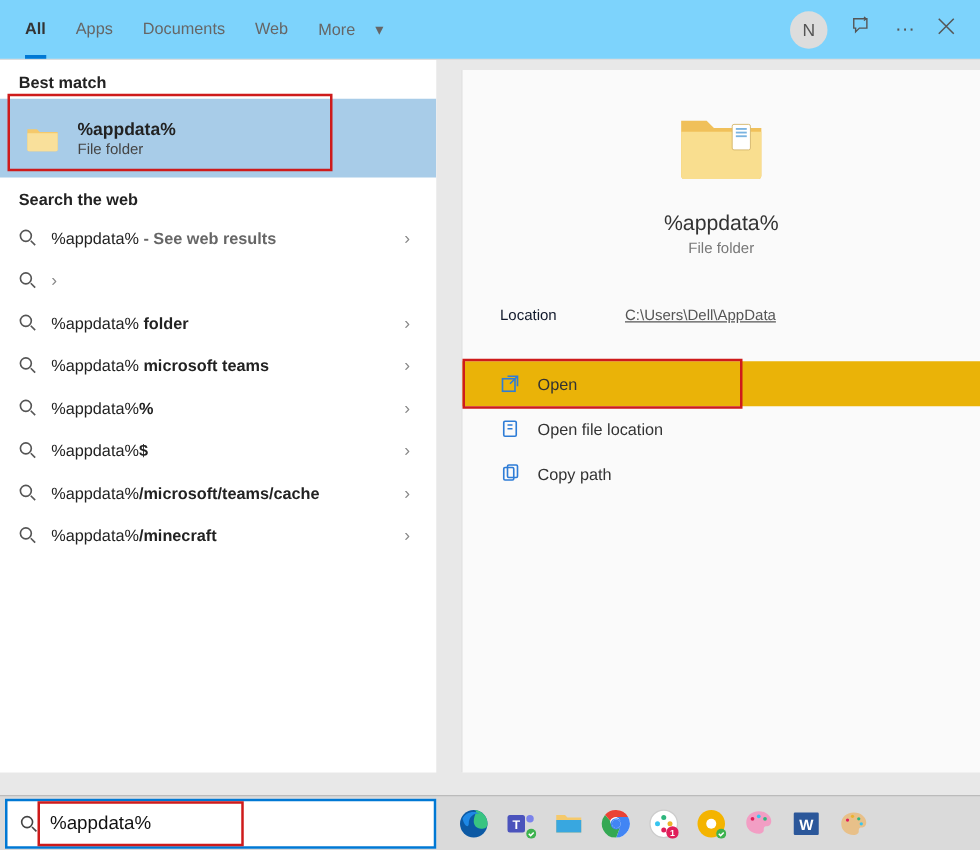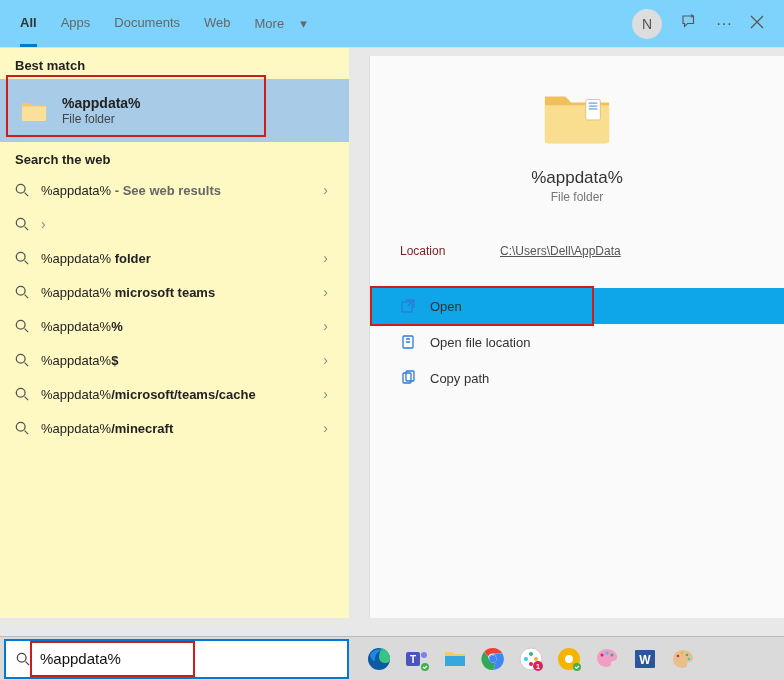--- a/index.html
+++ b/index.html
@@ -6,43 +6,43 @@
 body { width: 784px; height: 680px; background: #e8e8e8; position: relative; overflow: hidden; }
 .top-bar { height: 48px; background: #7dd3fc; display: flex; align-items: center; padding: 0 20px; border-bottom: 1px solid #ddd; }
 .tabs { display: flex; gap: 24px; flex: 1; }
 .tab { color: #666; font-size: 13px; padding: 14px 0; cursor: pointer; }
 .tab.active { color: #333; font-weight: 600; border-bottom: 3px solid #0078d4; }
 .tab-more { display: flex; align-items: center; gap: 16px; }
 .top-controls { display: flex; align-items: center; gap: 18px; }
 .avatar { width: 30px; height: 30px; border-radius: 50%; background: #ddd; display: flex; align-items: center; justify-content: center; font-size: 14px; color: #555; }
 .icon-btn { color: #555; font-size: 16px; cursor: pointer; }
 .main { display: flex; height: 570px; position: relative; }
-.left-panel { width: 349px; background: #fef9c3; overflow-y: auto; }
+.left-panel { width: 349px; background: #ffffff; overflow-y: auto; }
 .right-panel { flex: 1; background: #fafafa; padding-top: 30px; border-left: 1px solid #ddd; margin-left: 20px; margin-top: 8px; }
 .section-header { font-size: 13px; font-weight: 600; padding: 10px 15px 6px; color: #222; }
 .best-match-item { display: flex; align-items: center; padding: 16px 20px; background: #a8cce8; gap: 14px; position: relative; }
 .folder-icon-sm { width: 28px; height: 22px; }
 .bm-text { flex: 1; }
 .bm-title { font-weight: 600; font-size: 14px; color: #222; }
 .bm-sub { font-size: 12px; color: #444; margin-top: 1px; }
 .suggestion { display: flex; align-items: center; padding: 9px 15px; gap: 12px; font-size: 13px; cursor: pointer; }
 .search-ico { width: 14px; height: 14px; flex-shrink: 0; }
 .sugg-text { flex: 1; color: #222; }
 .sugg-text .light { font-weight: 700; color: #666; }
 .sugg-text b { font-weight: 600; }
 .chevron { color: #888; font-size: 14px; margin-right: 6px; }
 .preview-center { text-align: center; }
 .folder-icon-lg { width: 70px; height: 62px; margin: 0 auto 16px; }
 .preview-title { font-size: 17px; color: #333; margin-bottom: 2px; }
 .preview-sub { font-size: 12px; color: #777; margin-bottom: 40px; }
 .loc-row { display: flex; padding: 0 30px; font-size: 12px; margin-bottom: 30px; }
-.loc-label { color: #7f1d1d; width: 100px; }
+.loc-label { color: #0f172a; width: 100px; }
 .loc-link { color: #555; text-decoration: underline; cursor: pointer; }
 .action-row { display: flex; align-items: center; gap: 14px; padding: 10px 30px; font-size: 13px; color: #333; cursor: pointer; }
-.action-row.highlighted { background: #0ea5e9; }
+.action-row.highlighted { background: #eab308; }
 .action-icon { width: 16px; height: 16px; display: flex; align-items: center; justify-content: center; }
 .red-box { border: 2px solid #ce1b1b; position: absolute; pointer-events: none; }
 .taskbar { position: absolute; bottom: 0; left: 0; right: 0; height: 44px; background: #dadada; display: flex; align-items: center; border-top: 1px solid #bbb; }
 .search-box { display: flex; align-items: center; background: #fff; border: 2px solid #0078d4; height: 40px; width: 345px; margin: 2px 4px 2px 4px; padding: 0 10px; gap: 10px; position: relative; }
 .search-input { border: none; outline: none; font-size: 15px; flex: 1; color: #111; }
 .task-icons { display: flex; align-items: center; gap: 14px; padding-left: 14px; }
 .task-icon { width: 24px; height: 24px; display: flex; align-items: center; justify-content: center; font-size: 20px; }
 </style>
 </head>
 <body>

